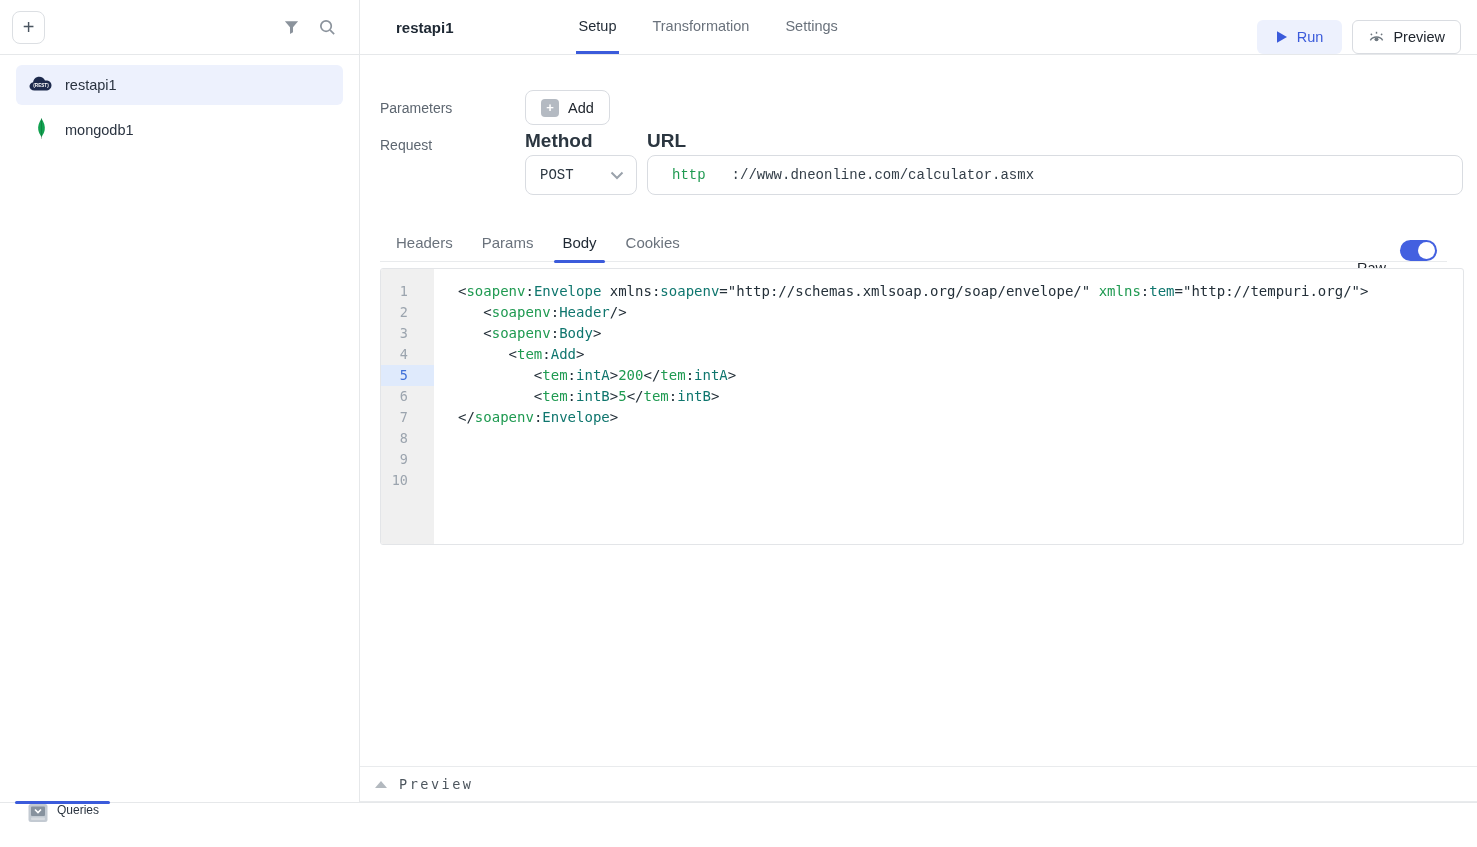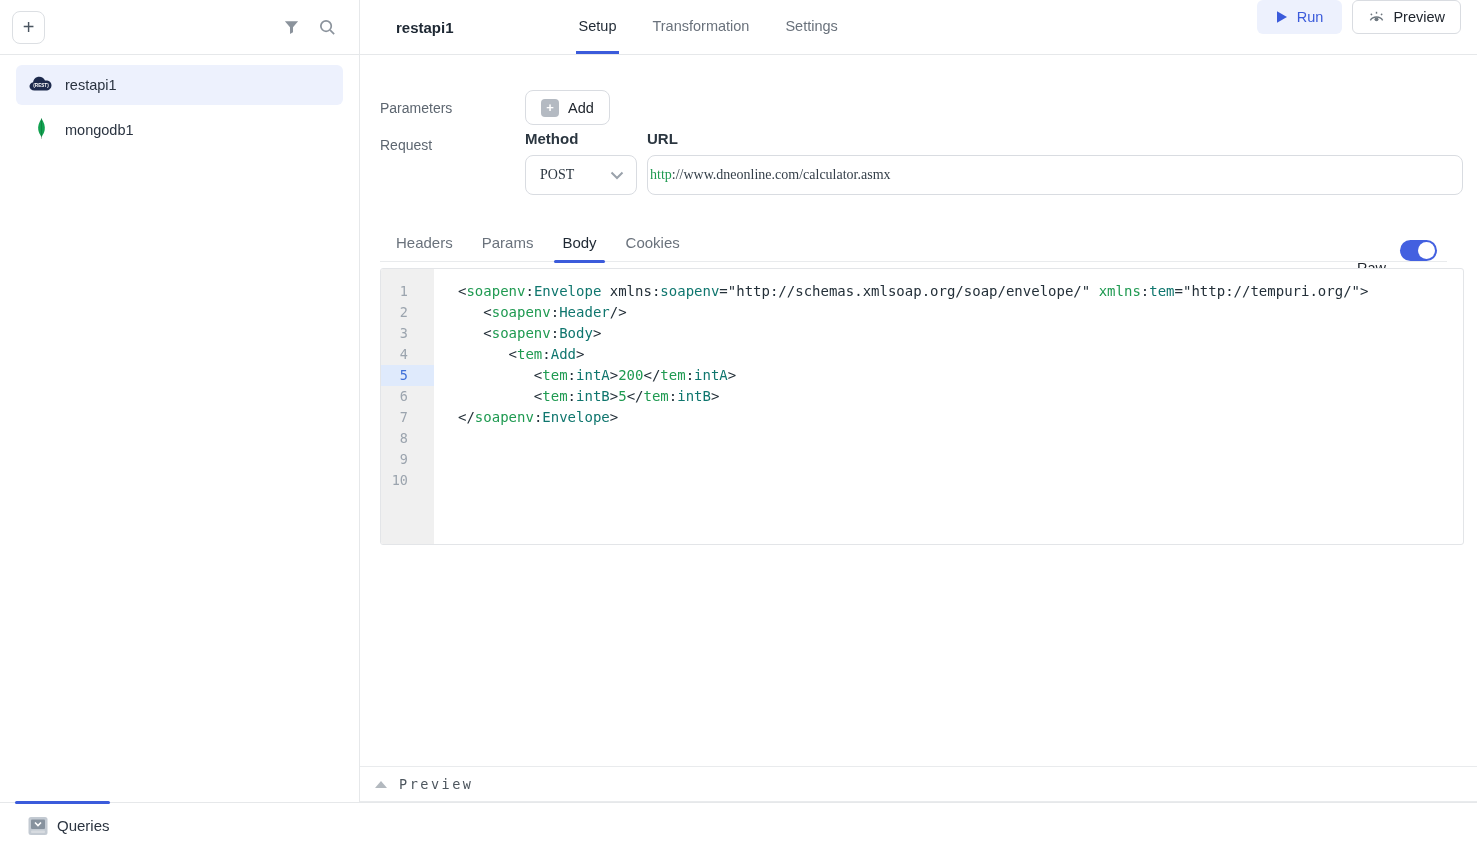--- a/index.html
+++ b/index.html
@@ -1,53 +1,53 @@
 <!DOCTYPE html>
 <html><head>
 <meta charset="utf-8">
 <style>
   * { margin:0; padding:0; box-sizing:border-box; }
   html,body { width:1477px; height:847px; background:#ffffff; font-family:"Liberation Sans", sans-serif; color:#20262e; overflow:hidden; }
-  .mono { font-family:Liberation Serif, serif; }
+  .mono { font-family:Liberation Mono, monospace;gap:26px; }
 
   
   .sidebar { position:absolute; left:0; top:0; width:360px; height:802px; background:#fff; border-right:1px solid #e6e8ea; }
   .sidebar-header { height:55px; border-bottom:1px solid #e6e8ea; display:flex; align-items:center; padding:0 18px 0 12px; }
   .btn-plus { width:33px; height:33px; border:1px solid #dcdfe3; border-radius:8px; background:#fff; display:flex; align-items:center; justify-content:center; font-size:20px; font-weight:300; color:#4a5560; cursor:pointer; }
   .sidebar-header .spacer { flex:1; }
   .icon-btn { width:28px; height:28px; display:flex; align-items:center; justify-content:center; cursor:pointer; margin-left:8px; }
   .sidebar-list { padding:10px 16px; }
   .side-item { height:40px; border-radius:6px; display:flex; align-items:center; gap:11px; padding:0 12px; margin-bottom:5px; cursor:pointer; font-size:14.5px; color:#2a3340; }
   .side-item.selected { background:#edf1fd; }
 
   
   .main { position:absolute; left:360px; top:0; right:0; height:802px; background:#fff; }
   .main-header { height:55px; border-bottom:1px solid #e6e8ea; display:flex; align-items:stretch; padding-left:36px; }
   .page-title { display:flex; align-items:center; font-size:15px; font-weight:700; color:#1e2833; }
   .header-tabs { display:flex; gap:30px; margin-left:122px; }
   .h-tab { display:flex; align-items:center; font-size:14.5px; color:#6a727c; border-bottom:3px solid transparent; padding:0 3px; cursor:pointer; }
   .h-tab.active { color:#1e2833; font-weight:500; border-bottom-color:#3b5bdb; }
-  .header-actions { margin-left:auto; display:flex; align-items:flex-start; gap:10px; padding-right:16px; }
+  .header-actions { margin-left:auto; display:flex; align-items:flex-end; gap:10px; padding-right:16px; }
   .btn-run { height:34px; padding:0 19px; border:none; border-radius:6px; background:#edf1fd; color:#3b5bdb; font-size:14.5px; font-weight:500; display:flex; align-items:center; gap:9px; cursor:pointer; }
   .btn-preview { height:34px; padding:0 15px; border:1px solid #d9dce1; border-radius:6px; background:#fff; color:#20262e; font-size:14.5px; font-weight:500; display:flex; align-items:center; gap:8px; cursor:pointer; }
 
   
   .params-row { position:absolute; top:90px; left:20px; display:flex; align-items:center; }
   .form-label { width:145px; font-size:14px; color:#5d6670; }
   .btn-add { height:35px; padding:0 15px; border:1px solid #d9dce1; border-radius:8px; background:#fff; font-size:14.5px; color:#20262e; display:flex; align-items:center; gap:9px; cursor:pointer; }
   .plus-chip { width:18px; height:18px; border-radius:4px; background:#b4bac2; color:#fff; font-size:13px; font-weight:700; display:flex; align-items:center; justify-content:center; }
 
   .req-row { position:absolute; top:130px; left:20px; right:14px; display:flex; }
   .req-label { width:145px; font-size:14px; color:#5d6670; padding-top:7px; }
-  .field-label { font-size:15px; font-weight:700; color:#2b3640; height:25px; }
+  .field-label { font-size:19px; font-weight:700; color:#2b3640; height:25px; }
   .method-col { width:112px; margin-right:10px; }
   .url-col { flex:1; }
   .select-box { height:40px; border:1px solid #d9dce1; border-radius:8px; display:flex; align-items:center; padding:0 12px 0 14px; font-size:14px; color:#2b3640; cursor:pointer; }
   .select-box .sel-val { flex:1; }
-  .url-input { height:40px; border:1px solid #d9dce1; border-radius:8px; display:flex; align-items:center; padding:0 2px; font-size:14px; color:#343f49; cursor:text; }
+  .url-input { height:40px; border:1px solid #d9dce1; border-radius:8px; display:flex; align-items:center; padding:0 24px; font-size:14px; color:#343f49; cursor:text; }
   .url-scheme { color:#1f9a51; }
 
   
   .subtabs-row { position:absolute; top:224px; left:20px; right:30px; height:38px; border-bottom:1px solid #e9ebed; display:flex; align-items:flex-start; }
   .subtabs { display:flex; gap:29px; margin-left:16px; height:100%; }
   .s-tab { position:relative; display:flex; align-items:center; font-size:15px; color:#6a727c; cursor:pointer; }
   .s-tab.active { color:#1e2833; font-weight:500; }
   .s-tab.active::after { content:''; position:absolute; left:-8px; right:-8px; bottom:-2px; height:3px; background:#3b5bdb; border-radius:2px; }
   .raw-wrap { margin-left:auto; display:flex; align-items:center; gap:14px; padding-right:10px; }
   .raw-label { font-size:14.5px; color:#20262e;margin-top:36px; }
@@ -67,21 +67,21 @@
   .tok-b { color:#0f766e; }
 
   
   .preview-bar { position:absolute; left:0; right:0; top:766px; height:36px; border-top:1px solid #e9ebed; border-bottom:1px solid #e9ebed; display:flex; align-items:center; padding-left:15px; background:#fff; cursor:pointer; }
   .collapse-tri { width:0; height:0; border-left:6px solid transparent; border-right:6px solid transparent; border-bottom:7px solid #b3b9bf; margin-right:12px; }
   .preview-bar-label { font-family:"DejaVu Sans Mono", monospace; font-size:13.5px; letter-spacing:2.5px; color:#4d565e; }
 
   
   .bottom-bar { position:absolute; left:0; top:802px; width:1477px; height:45px; background:#fff; border-top:1px solid #e6e8ea; }
   .bottom-indicator { position:absolute; left:15px; top:-2px; width:95px; height:3px; background:#3b5bdb; border-radius:2px; }
-  .queries-tab { position:absolute; left:28px; top:0; height:45px; display:flex; align-items:center; gap:9px; font-size:15px; font-weight:500; color:#2b3440; cursor:pointer; }
+  .queries-tab { position:absolute; left:28px; top:0; height:45px; display:flex; gap:9px; font-size:12px; font-weight:500; color:#2b3440; cursor:pointer; }
 </style>
 </head>
 <body>
 
 <div class="sidebar">
   <div class="sidebar-header">
     <button class="btn-plus">+</button>
     <div class="spacer"></div>
     <div class="icon-btn">
       <svg width="17" height="17" viewBox="0 0 18 18">

